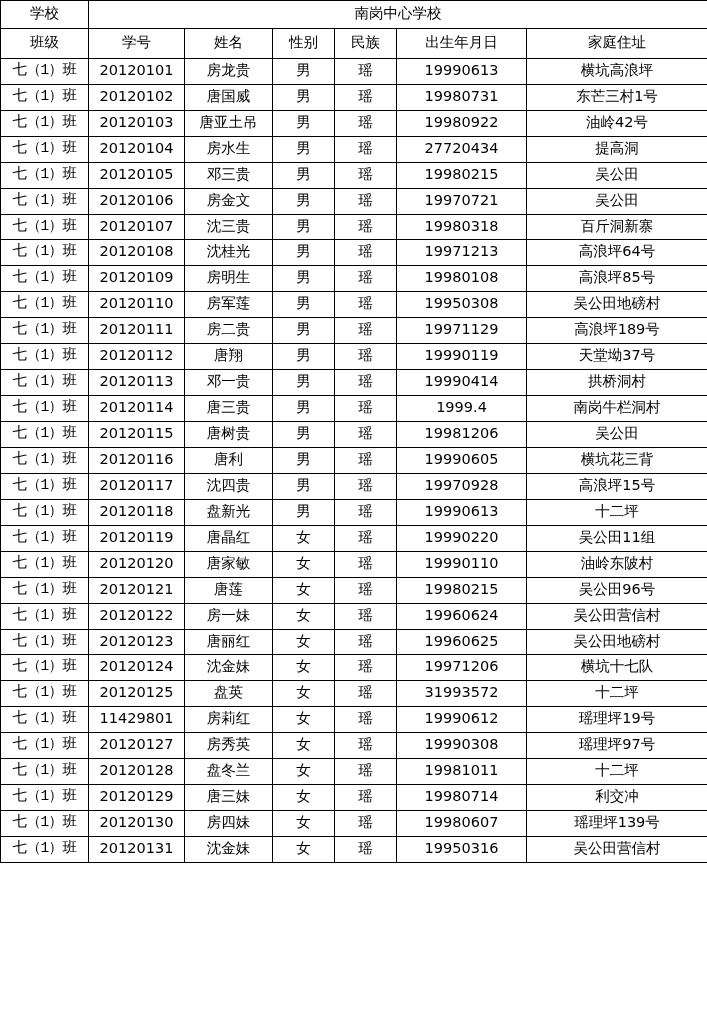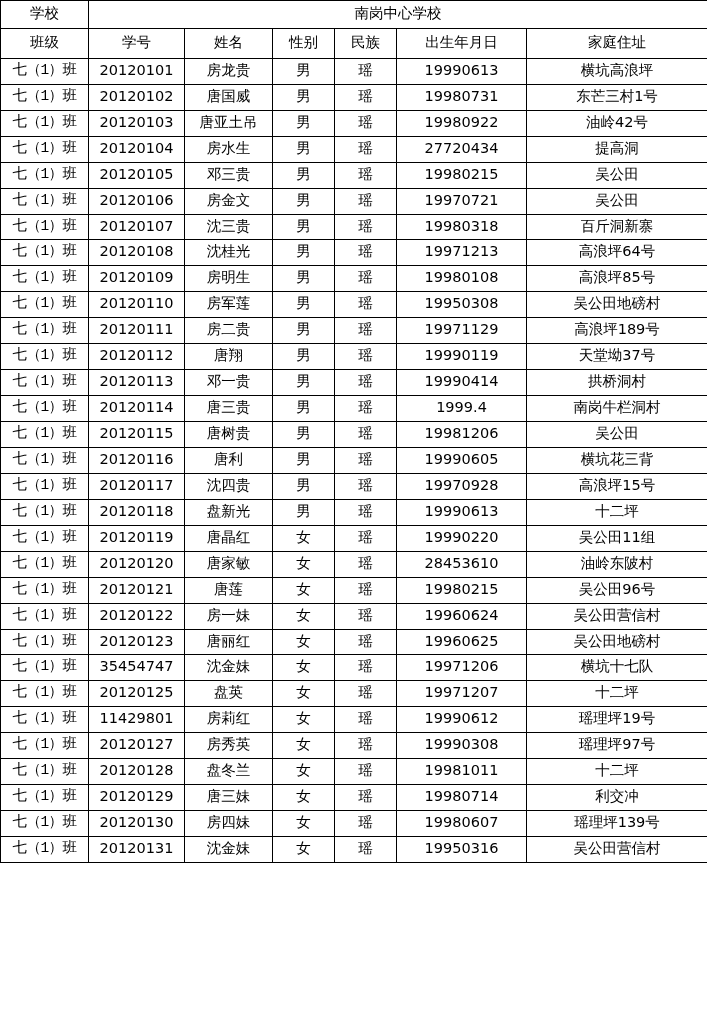--- a/index.html
+++ b/index.html
@@ -255,21 +255,21 @@
           <td>瑶</td>
           <td>19990220</td>
           <td>吴公田11组</td>
         </tr>
         <tr>
           <td class="cls">七（1）班</td>
           <td class="sid">20120120</td>
           <td>唐家敏</td>
           <td>女</td>
           <td>瑶</td>
-          <td>28453610</td>
+          <td>19990110</td>
           <td>油岭东陂村</td>
         </tr>
         <tr>
           <td class="cls">七（1）班</td>
           <td class="sid">20120121</td>
           <td>唐莲</td>
           <td>女</td>
           <td>瑶</td>
           <td>19980215</td>
           <td>吴公田96号</td>
@@ -287,34 +287,34 @@
           <td class="cls">七（1）班</td>
           <td class="sid">20120123</td>
           <td>唐丽红</td>
           <td>女</td>
           <td>瑶</td>
           <td>19960625</td>
           <td>吴公田地磅村</td>
         </tr>
         <tr>
           <td class="cls">七（1）班</td>
-          <td class="sid">35454747</td>
+          <td class="sid">20120124</td>
           <td>沈金妹</td>
           <td>女</td>
           <td>瑶</td>
           <td>19971206</td>
           <td>横坑十七队</td>
         </tr>
         <tr>
           <td class="cls">七（1）班</td>
           <td class="sid">20120125</td>
           <td>盘英</td>
           <td>女</td>
           <td>瑶</td>
-          <td>19971207</td>
+          <td>31993572</td>
           <td>十二坪</td>
         </tr>
         <tr>
           <td class="cls">七（1）班</td>
           <td class="sid">11429801</td>
           <td>房莉红</td>
           <td>女</td>
           <td>瑶</td>
           <td>19990612</td>
           <td>瑶理坪19号</td>

